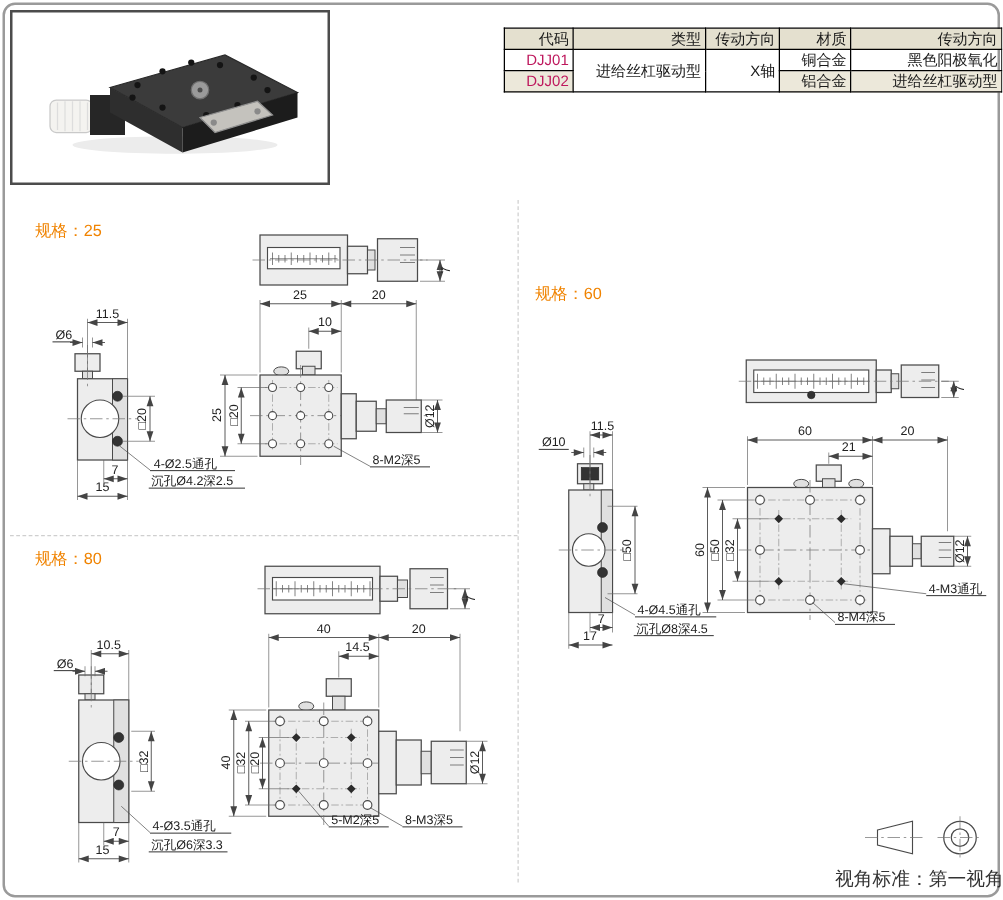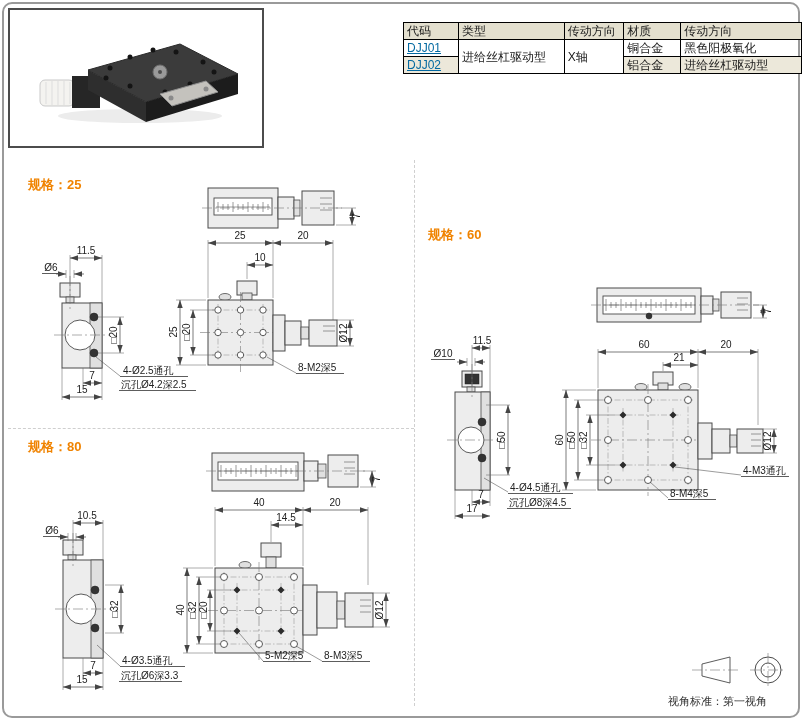--- a/index.html
+++ b/index.html
@@ -3,30 +3,30 @@
 <meta charset="utf-8">
 <style>
   html,body{margin:0;padding:0;background:#fff;}
   .page{position:relative;width:802px;height:720px;background:#fff;overflow:hidden;
         font-family:"Liberation Sans","DejaVu Sans",sans-serif;}
   .page-frame{position:absolute;left:2px;top:2px;right:2px;bottom:2px;
               border:2px solid #9a9a9a;border-radius:10px;pointer-events:none;}
   .photo-box{position:absolute;left:8px;top:8px;width:252px;height:136px;
              border:2px solid #4c4c4c;background:#fff;}
   .spec-table{position:absolute;left:403px;top:22px;border-collapse:collapse;
-              font-size:12px;color:#1a1a1a;text-align:left;}
+              font-size:12px;color:#1a1a1a;text-align:right;}
   .spec-table th,.spec-table td{border:1px solid #000;padding:0 3px;height:16px;
               line-height:16px;font-weight:400;white-space:nowrap;}
   .spec-table th{background:#e4e0cf;}
-  .code{color:#0369a1;font-weight:700;text-decoration:underline;}
+  .code{color:#be185d;font-weight:700;}
   .alt{background:#ece8da;}
-  .sec-title{position:absolute;color:#f08300;font-size:13px;font-weight:700;white-space:nowrap;}
+  .sec-title{position:absolute;color:#f08300;font-size:13px;font-weight:400;white-space:nowrap;}
   .divider-v{position:absolute;left:414px;top:160px;height:546px;border-left:1px dashed #cfcfcf;}
   .divider-h{position:absolute;left:8px;top:428px;width:406px;border-top:1px dashed #cfcfcf;}
-  .footer-label{position:absolute;left:668px;top:694px;width:130px;font-size:11px;
+  .footer-label{position:absolute;left:668px;top:694px;width:130px;font-size:15px;
                 color:#333;text-align:left;white-space:nowrap;}
   .dwg{position:absolute;}
   
   .bf{fill:#ededed;stroke:#4a4a4a;stroke-width:1;}
   .bf2{fill:#e0e0e0;stroke:#4a4a4a;stroke-width:0.8;}
   .wf{fill:#fff;stroke:#4a4a4a;stroke-width:0.9;}
   .ln{stroke:#4a4a4a;stroke-width:1;fill:none;}
   .thin{stroke:#4a4a4a;stroke-width:0.55;fill:none;}
   .cl{stroke:#777;stroke-width:0.6;fill:none;stroke-dasharray:10 3 2 3;}
   .cl2{stroke:#888;stroke-width:0.5;fill:none;stroke-dasharray:6 2 1.5 2;}

